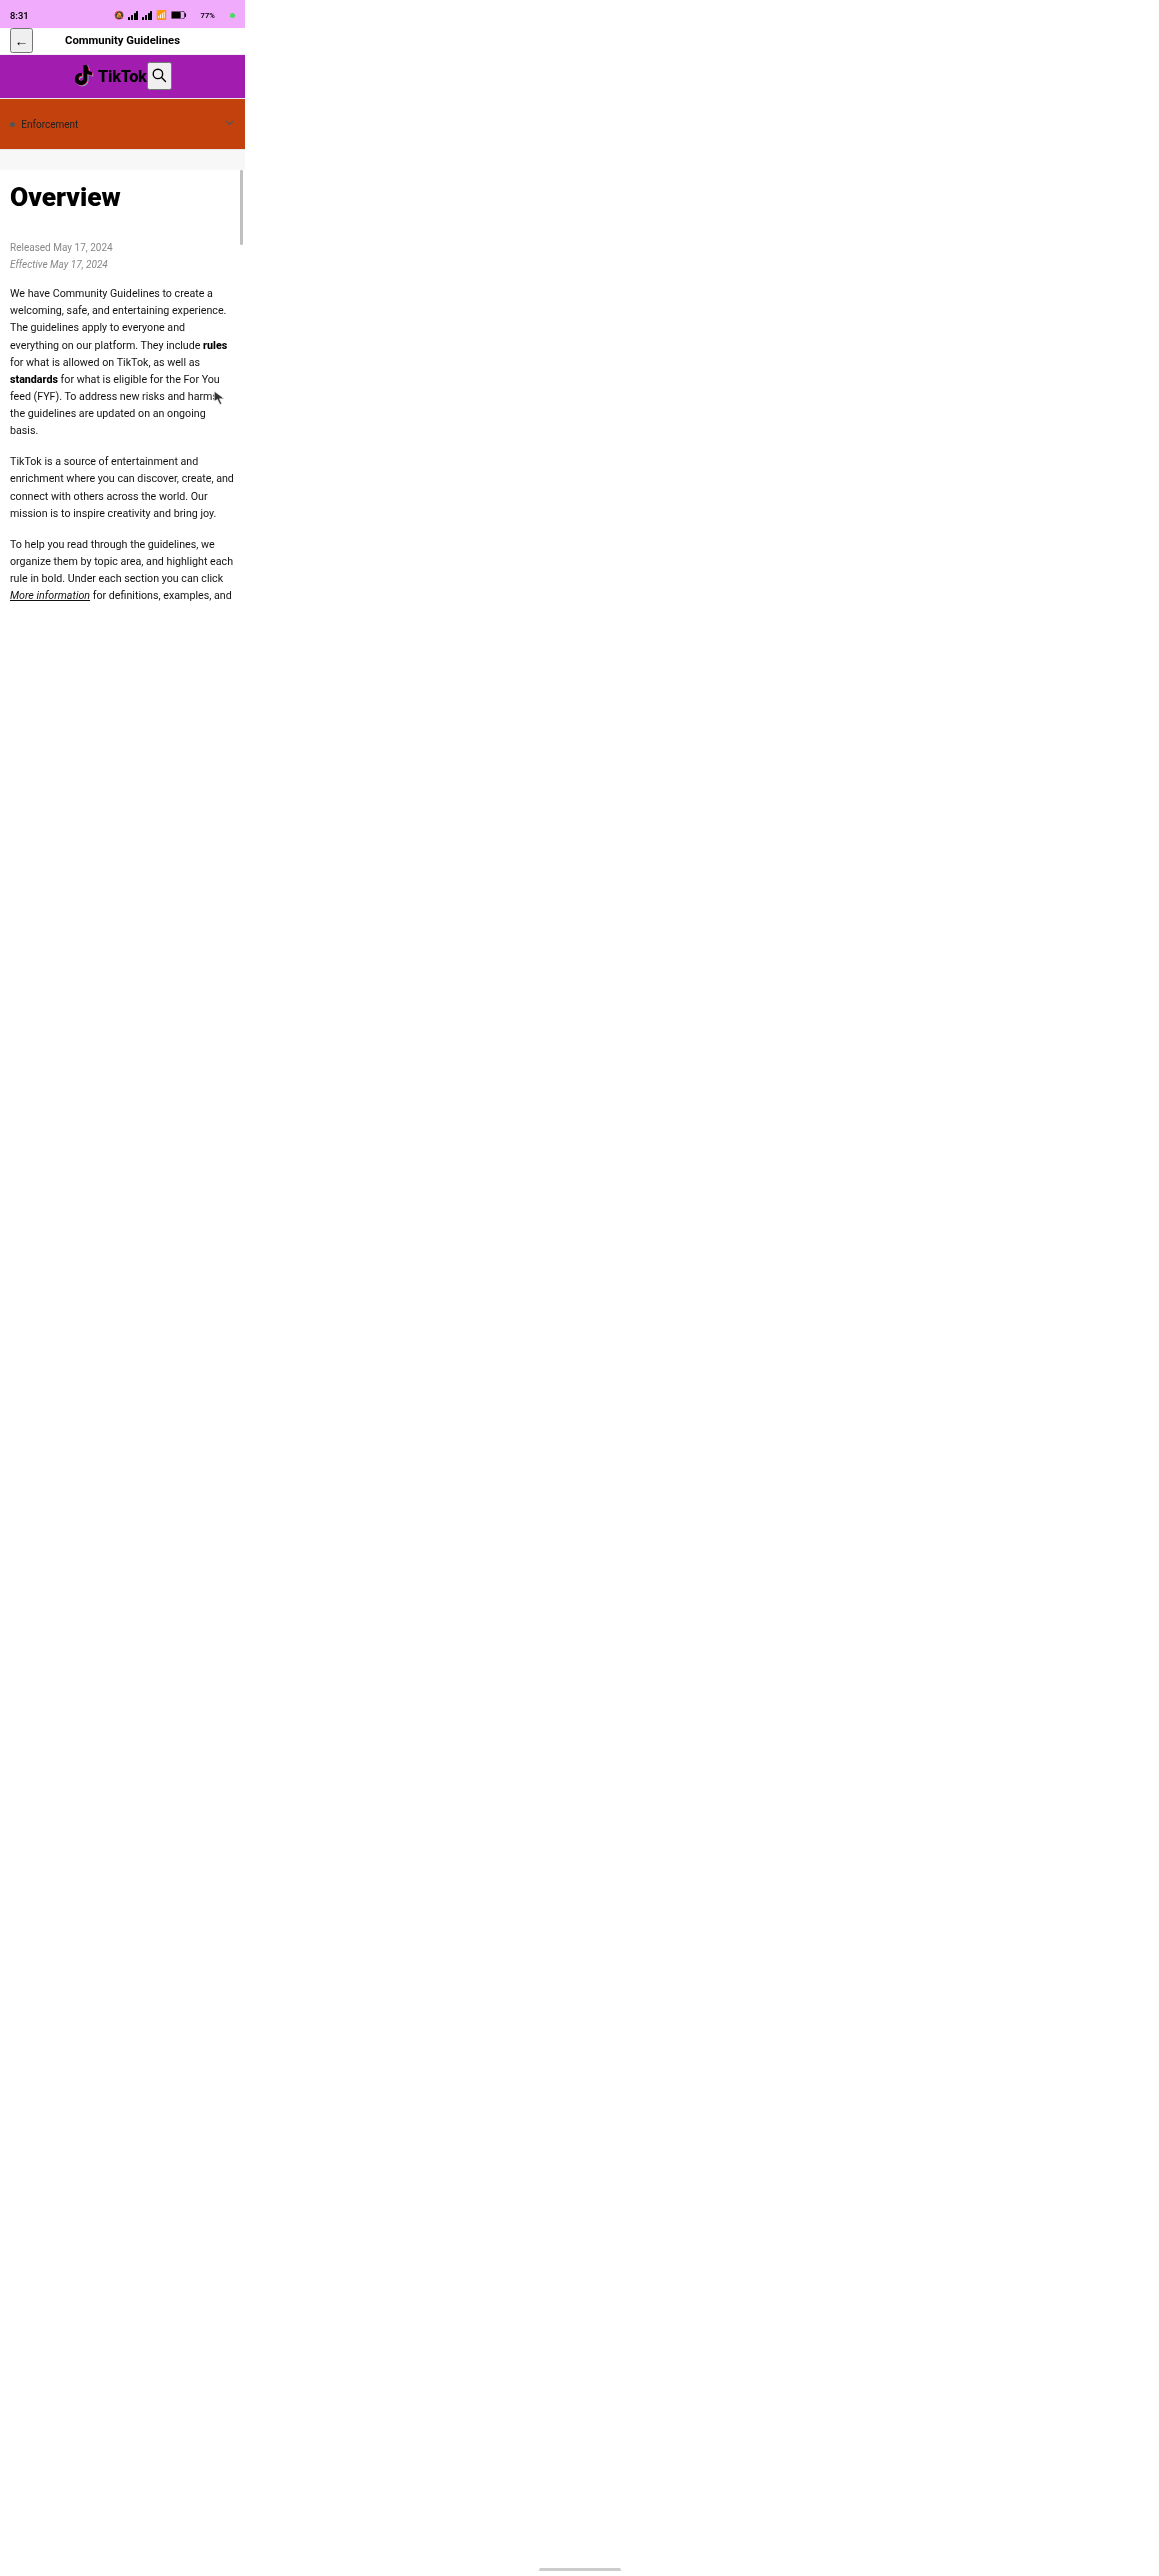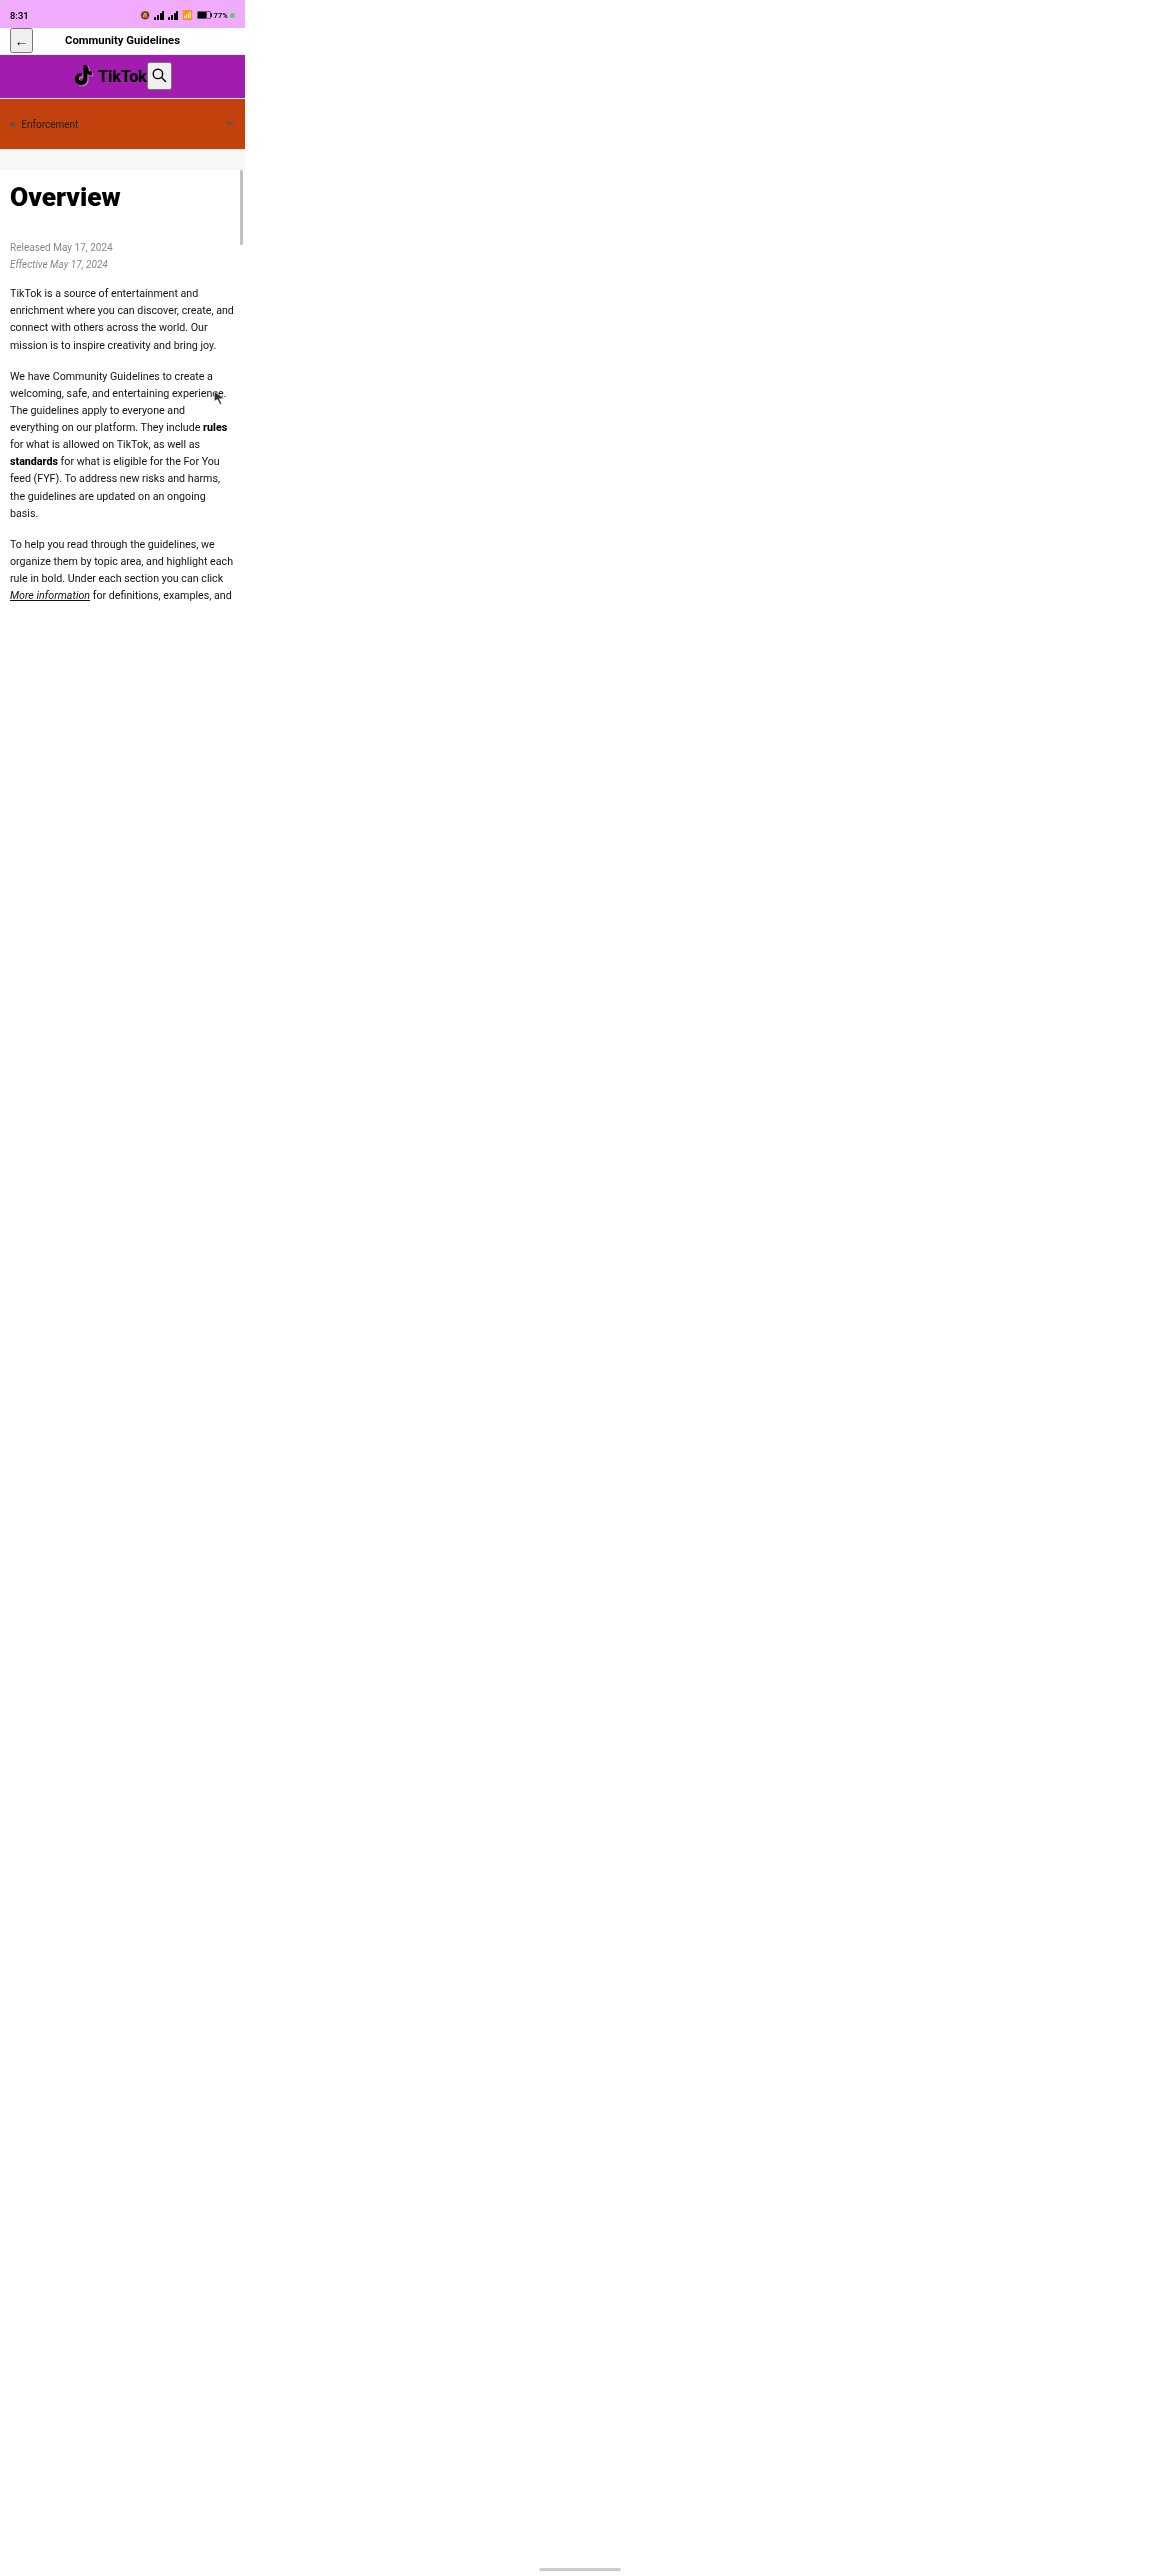--- a/index.html
+++ b/index.html
@@ -36,21 +36,21 @@
 
     .status-icons {
       display: flex;
       align-items: center;
       gap: 3.8px;
     }
 
     .battery-indicator {
       display: flex;
       align-items: center;
-      gap: 1px;
+      gap: 14px;
       font-size: 7.5px;
       color: #000;
     }
 
     
     .nav-header {
       display: flex;
       align-items: center;
       justify-content: center;
       padding: 6.3px 10px;
@@ -325,25 +325,25 @@
   <div class="scrollbar"></div>
 
   <h1 class="overview-title">Overview</h1>
 
   <div class="release-info">
     <p class="release-date">Released May 17, 2024</p>
     <p class="effective-date">Effective May 17, 2024</p>
   </div>
 
   <p class="content-paragraph">
+    We have Community Guidelines to create a welcoming, safe, and entertaining experience. The guidelines apply to everyone and everything on our platform. They include <strong>rules</strong> for what is allowed on TikTok, as well as <strong>standards</strong> for what is eligible for the For You feed (FYF). To address new risks and harms, the guidelines are updated on an ongoing basis.
+  </p>
+
+  <p class="content-paragraph">
     TikTok is a source of entertainment and enrichment where you can discover, create, and connect with others across the world. Our mission is to inspire creativity and bring joy.
-  </p>
-
-  <p class="content-paragraph">
-    We have Community Guidelines to create a welcoming, safe, and entertaining experience. The guidelines apply to everyone and everything on our platform. They include <strong>rules</strong> for what is allowed on TikTok, as well as <strong>standards</strong> for what is eligible for the For You feed (FYF). To address new risks and harms, the guidelines are updated on an ongoing basis.
   </p>
 
   <p class="content-paragraph">
     To help you read through the guidelines, we organize them by topic area, and highlight each rule in bold. Under each section you can click <em style="font-style:italic; text-decoration:underline;">More information</em> for definitions, examples, and
   </p>
 </div>
 
 <svg class="cursor-pointer" viewBox="0 0 20 24" fill="none" xmlns="http://www.w3.org/2000/svg">
   <path d="M2 2L18 14H10L14 22L11 23L7 15L2 18V2Z" fill="#333" stroke="white" stroke-width="1"></path>
 </svg>

